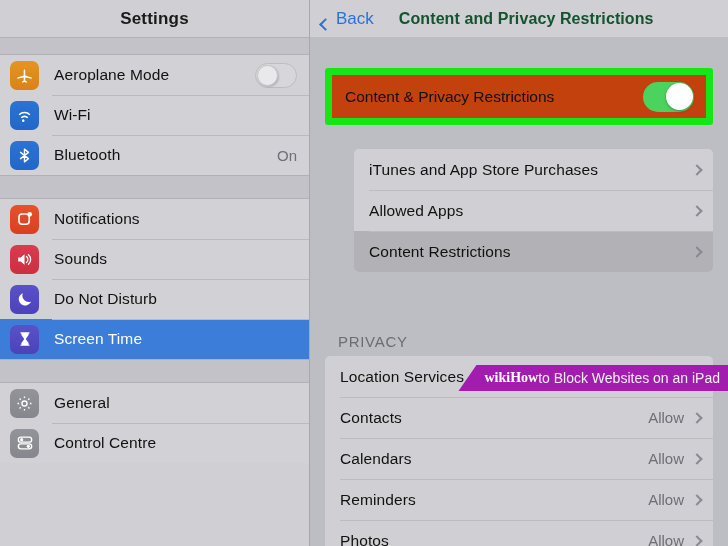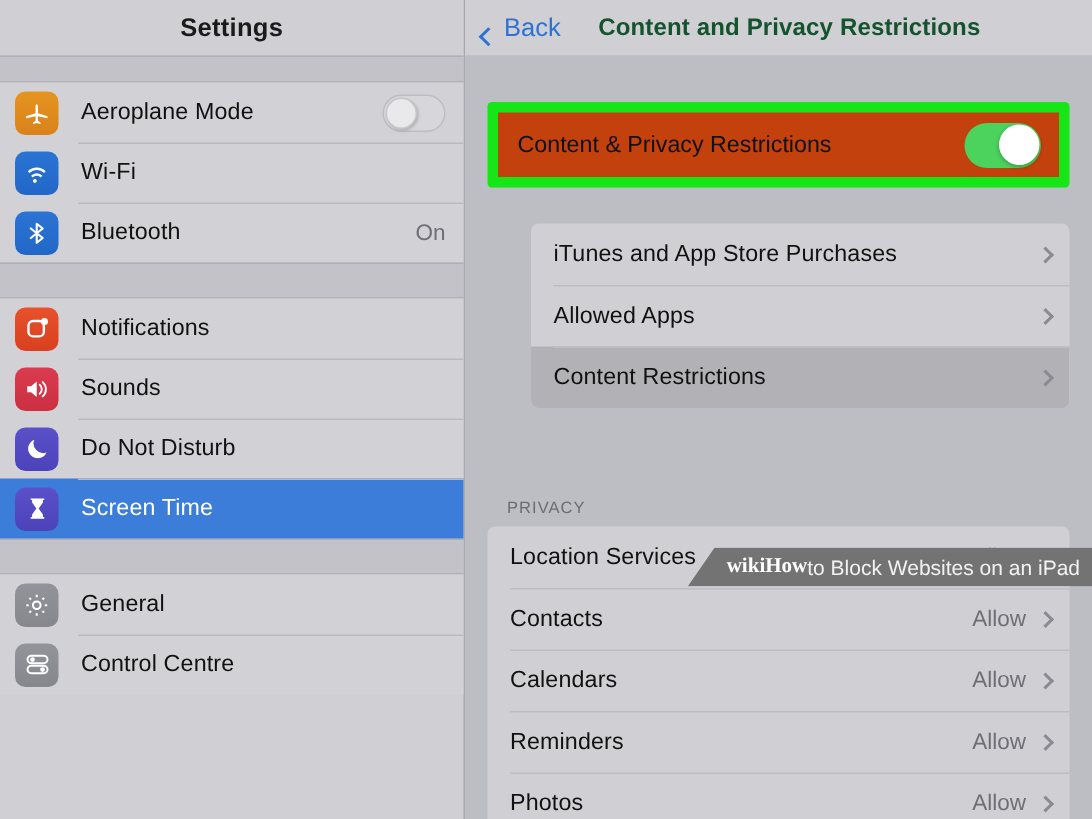--- a/index.html
+++ b/index.html
@@ -120,21 +120,21 @@
   .row.pressed { background: #b1b1b6; }
   .row-label { font-size: 15.5px; color: #111; letter-spacing: .1px; }
   .row-value { margin-left: auto; font-size: 15px; color: #6e6e74; margin-right: 9px; }
   .chev {
     width: 8px; height: 8px; flex: none;
     border-top: 2px solid #8a8a90; border-right: 2px solid #8a8a90;
     transform: rotate(45deg); margin-left: auto;
   }
   .row-value + .chev { margin-left: 0; }
   .section-label {
-    font-size: 11px; color: #6c6c72; letter-spacing: .7px;
+    font-size: 15px; color: #6c6c72; letter-spacing: .7px;
     padding: 0 0 6px 28px;
   }
 
   
   .hl-wrap {
     position: absolute; left: 15px; top: 31px;
     width: 388px; height: 57px;
     background: #16e616; border-radius: 3px;
     padding: 7px;
   }
@@ -152,21 +152,21 @@
     width: 27px; height: 27px; border-radius: 50%;
     background: #ffffff;
     box-shadow: 0 1px 3px rgba(0,0,0,.3);
   }
 
   
   #watermark {
     position: absolute; right: 0; bottom: 0;
     height: 26px; display: flex; align-items: center;
     padding: 0 8px 0 26px;
-    background: #737373;
+    background: #a21caf;
     clip-path: polygon(18px 0, 100% 0, 100% 100%, 0 100%);
     font-size: 14px; color: #f2f2f2;
     white-space: nowrap;
   }
   #watermark .wiki { font-family: "Liberation Serif", serif; font-weight: bold; color: #fff; }
   #watermark .how  { font-family: "Liberation Serif", serif; font-weight: bold; color: #fff; }
 </style>
 </head>
 <body>
 

